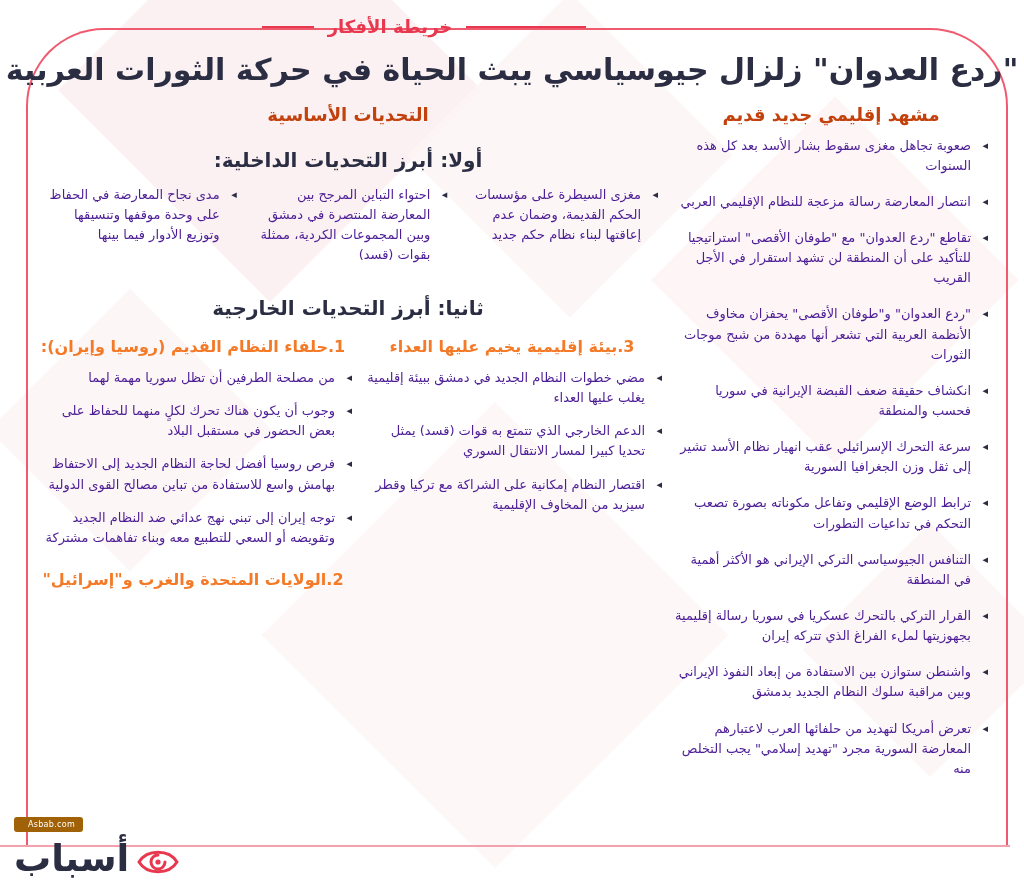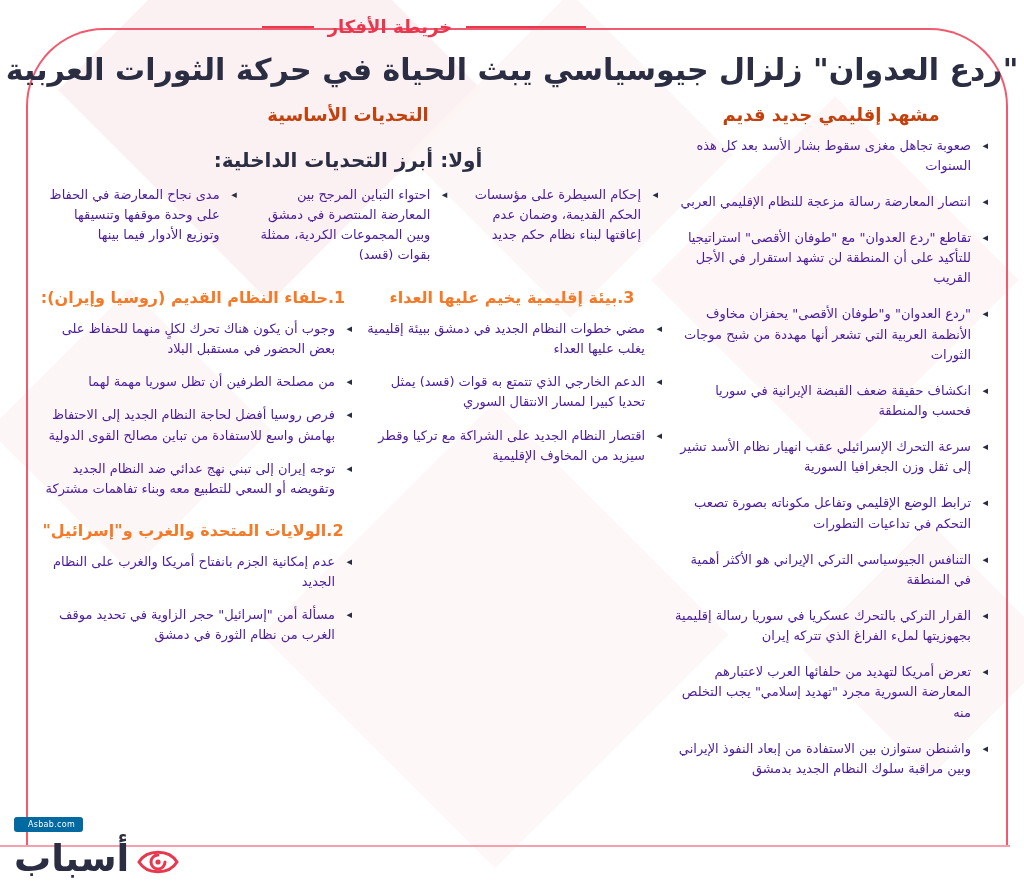--- a/index.html
+++ b/index.html
@@ -209,21 +209,21 @@
   .logo-word {
     color: #2b2d42;
     font-size: 37px;
     font-weight: bold;
     line-height: 1;
   }
   .logo-badge {
     position: absolute;
     left: 14px;
     bottom: 52px;
-    background: #0369a1;
+    background: #a16207;
     color: #ffffff;
     font-size: 8px;
     padding: 3px 8px 3px 14px;
     border-radius: 3px;
     letter-spacing: .3px;
     z-index: 4;
     font-family: "DejaVu Sans", "Liberation Sans", sans-serif;
     direction: ltr;
   }
 </style>
@@ -257,73 +257,70 @@
     <ul class="bullets">
       <li>صعوبة تجاهل مغزى سقوط بشار الأسد بعد كل هذه السنوات</li>
       <li>انتصار المعارضة رسالة مزعجة للنظام الإقليمي العربي</li>
       <li>تقاطع "ردع العدوان" مع "طوفان الأقصى" استراتيجيا للتأكيد على أن المنطقة لن تشهد استقرار في الأجل القريب</li>
       <li>"ردع العدوان" و"طوفان الأقصى" يحفزان مخاوف الأنظمة العربية التي تشعر أنها مهددة من شبح موجات الثورات</li>
       <li>انكشاف حقيقة ضعف القبضة الإيرانية في سوريا فحسب والمنطقة</li>
       <li>سرعة التحرك الإسرائيلي عقب انهيار نظام الأسد تشير إلى ثقل وزن الجغرافيا السورية</li>
       <li>ترابط الوضع الإقليمي وتفاعل مكوناته بصورة تصعب التحكم في تداعيات التطورات</li>
       <li>التنافس الجيوسياسي التركي الإيراني هو الأكثر أهمية في المنطقة</li>
       <li>القرار التركي بالتحرك عسكريا في سوريا رسالة إقليمية بجهوزيتها لملء الفراغ الذي تتركه إيران</li>
+      <li>واشنطن ستوازن بين الاستفادة من إبعاد النفوذ الإيراني وبين مراقبة سلوك النظام الجديد بدمشق</li>
       <li>تعرض أمريكا لتهديد من حلفائها العرب لاعتبارهم المعارضة السورية مجرد "تهديد إسلامي" يجب التخلص منه</li>
-      <li>واشنطن ستوازن بين الاستفادة من إبعاد النفوذ الإيراني وبين مراقبة سلوك النظام الجديد بدمشق</li>
     </ul>
   </div>
 
   <div class="col-left-area">
 
     <div class="section-title-red">التحديات الأساسية</div>
     <div class="section-title-dark">أولا: أبرز التحديات الداخلية:</div>
 
     <div class="tri-cols">
       <div>
         <ul class="bullets">
-          <li>إحكام السيطرة على مؤسسات الحكم القديمة، وضمان عدم إعاقتها لبناء نظام حكم جديد</li>
+          <li>مغزى السيطرة على مؤسسات الحكم القديمة، وضمان عدم إعاقتها لبناء نظام حكم جديد</li>
         </ul>
       </div>
       <div>
         <ul class="bullets">
           <li>احتواء التباين المرجح بين المعارضة المنتصرة في دمشق وبين المجموعات الكردية، ممثلة بقوات (قسد)</li>
         </ul>
       </div>
       <div>
         <ul class="bullets">
           <li>مدى نجاح المعارضة في الحفاظ على وحدة موقفها وتنسيقها وتوزيع الأدوار فيما بينها</li>
         </ul>
       </div>
     </div>
 
+    <div class="section-title-dark" style="margin-top:18px;">ثانيا: أبرز التحديات الخارجية</div>
 
     <div class="ext-wrap">
 
       <div class="ext-left">
         <div class="section-title-orange">3.بيئة إقليمية يخيم عليها العداء</div>
         <ul class="bullets">
           <li>مضي خطوات النظام الجديد في دمشق ببيئة إقليمية يغلب عليها العداء</li>
           <li>الدعم الخارجي الذي تتمتع به قوات (قسد) يمثل تحديا كبيرا لمسار الانتقال السوري</li>
-          <li>اقتصار النظام الجديد على الشراكة مع تركيا وقطر سيزيد من المخاوف الإقليمية</li>
+          <li>اقتصار النظام إمكانية على الشراكة مع تركيا وقطر سيزيد من المخاوف الإقليمية</li>
         </ul>
       </div>
 
       <div class="ext-mid">
         <div class="section-title-orange">1.حلفاء النظام القديم (روسيا وإيران):</div>
         <ul class="bullets">
+          <li>من مصلحة الطرفين أن تظل سوريا مهمة لهما</li>
           <li>وجوب أن يكون هناك تحرك لكلٍ منهما للحفاظ على بعض الحضور في مستقبل البلاد</li>
-          <li>من مصلحة الطرفين أن تظل سوريا مهمة لهما</li>
           <li>فرص روسيا أفضل لحاجة النظام الجديد إلى الاحتفاظ بهامش واسع للاستفادة من تباين مصالح القوى الدولية</li>
           <li>توجه إيران إلى تبني نهج عدائي ضد النظام الجديد وتقويضه أو السعي للتطبيع معه وبناء تفاهمات مشتركة</li>
         </ul>
         <div class="section-title-orange" style="margin-top:22px;">2.الولايات المتحدة والغرب و"إسرائيل"</div>
-        <ul class="bullets">
-          <li>عدم إمكانية الجزم بانفتاح أمريكا والغرب على النظام الجديد</li>
-          <li>مسألة أمن "إسرائيل" حجر الزاوية في تحديد موقف الغرب من نظام الثورة في دمشق</li>
-        </ul>
       </div>
 
     </div>
   </div>
 </div>
 
 <div class="logo-badge">Asbab.com</div>
 <div class="logo-area">
   <span class="logo-eye">
     <svg width="42" height="30" viewBox="0 0 42 30" xmlns="http://www.w3.org/2000/svg">

